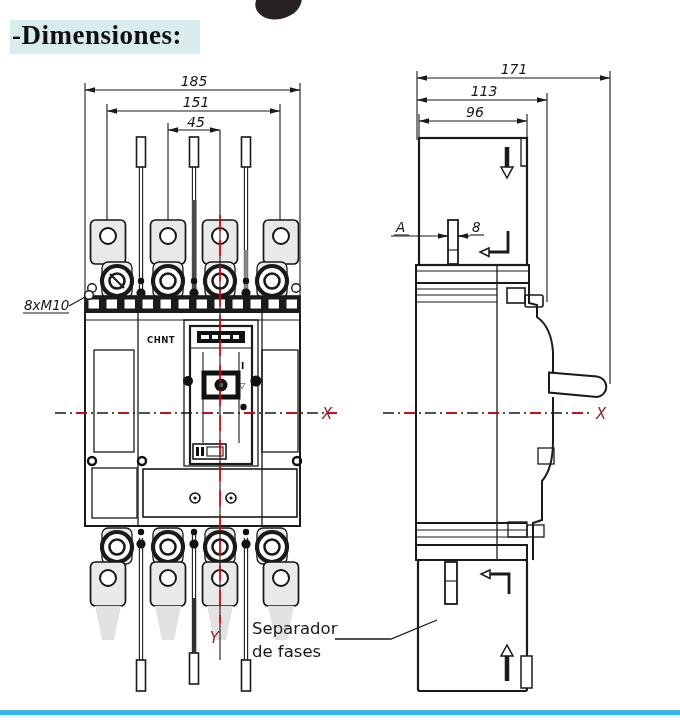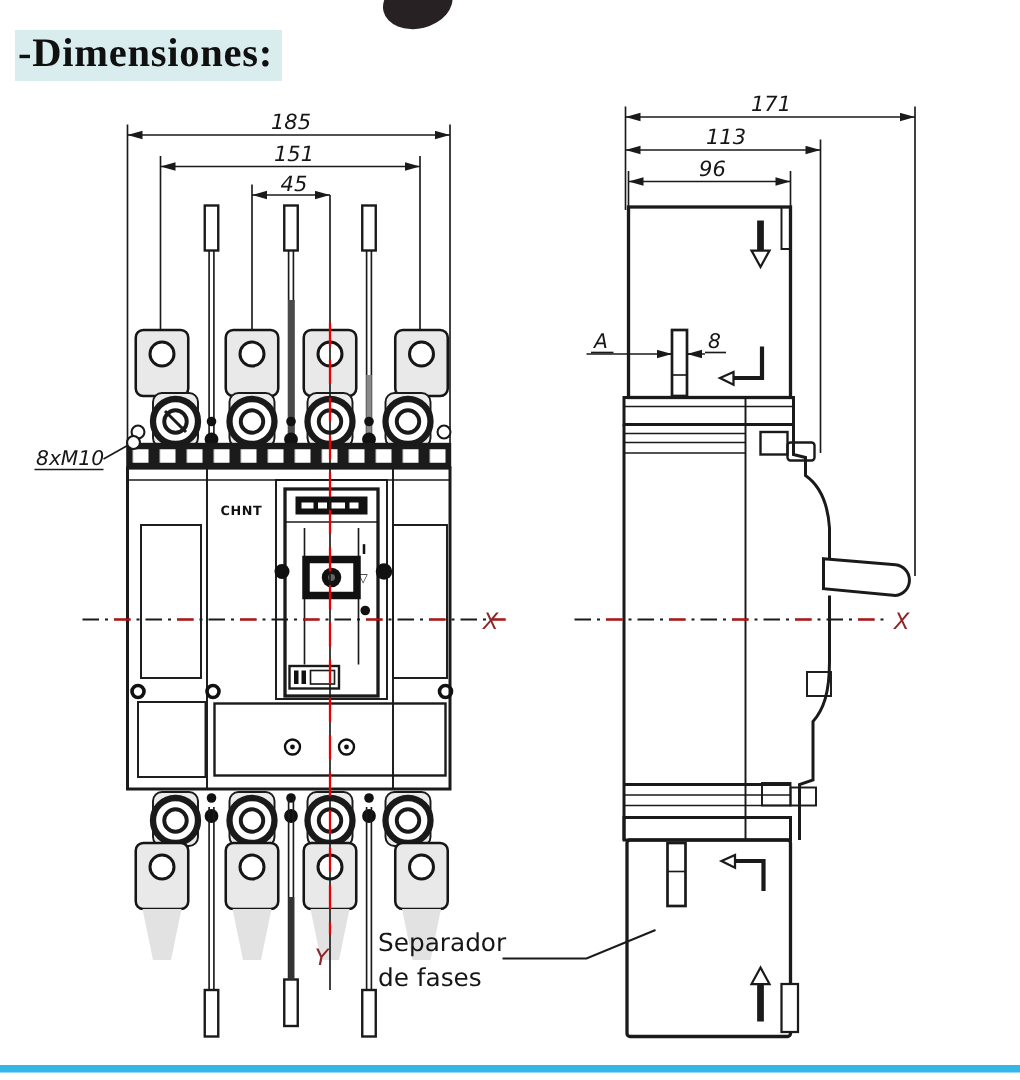--- a/index.html
+++ b/index.html
@@ -2,21 +2,21 @@
 <html><head>
 <meta charset="utf-8">
 <style>
   html,body{margin:0;padding:0;background:#fff;}
   .canvas{position:relative;width:680px;height:720px;background:#fff;overflow:hidden;
           font-family:"DejaVu Sans",sans-serif;}
   .ok-badge{position:absolute;left:255px;top:-15px;width:47px;height:34px;background:#272123;
             border-radius:50%;transform:rotate(-14deg);color:#fff;text-align:center;
             line-height:33px;font:700 13px "DejaVu Sans",sans-serif;letter-spacing:1px;}
   .heading{position:absolute;left:10px;top:20px;background:#d9ecee;color:#101010;
-           font:700 27px "Liberation Serif",serif;padding:0 6px 3px 2px;letter-spacing:.5px;}
+           font:700 27px "Liberation Serif",serif;padding:0 18px 3px 2px;letter-spacing:.5px;}
   .drawing{position:absolute;left:0;top:0;}
   .accent-bar{position:absolute;left:0;top:710px;width:680px;height:5px;background:#35b6e8;}
   .k{stroke:#1a1a1a;fill:none}
   .w1{stroke-width:1.1}.w13{stroke-width:1.3}.w16{stroke-width:1.6}.w2{stroke-width:2}
   .w22{stroke-width:2.2}.w28{stroke-width:2.8}.w45{stroke-width:4.5}
   .dimtxt{font:italic 14px "DejaVu Sans",sans-serif;fill:#161616;text-anchor:middle}
   .reftxt{font:italic 13.5px "DejaVu Sans",sans-serif;fill:#161616}
   .axistxt{font:italic 15px "DejaVu Sans",sans-serif}
   .brandtxt{font:700 8.5px "DejaVu Sans",sans-serif;fill:#111;letter-spacing:.4px}
   .calltxt{font:16.5px "DejaVu Sans",sans-serif;fill:#161616}

